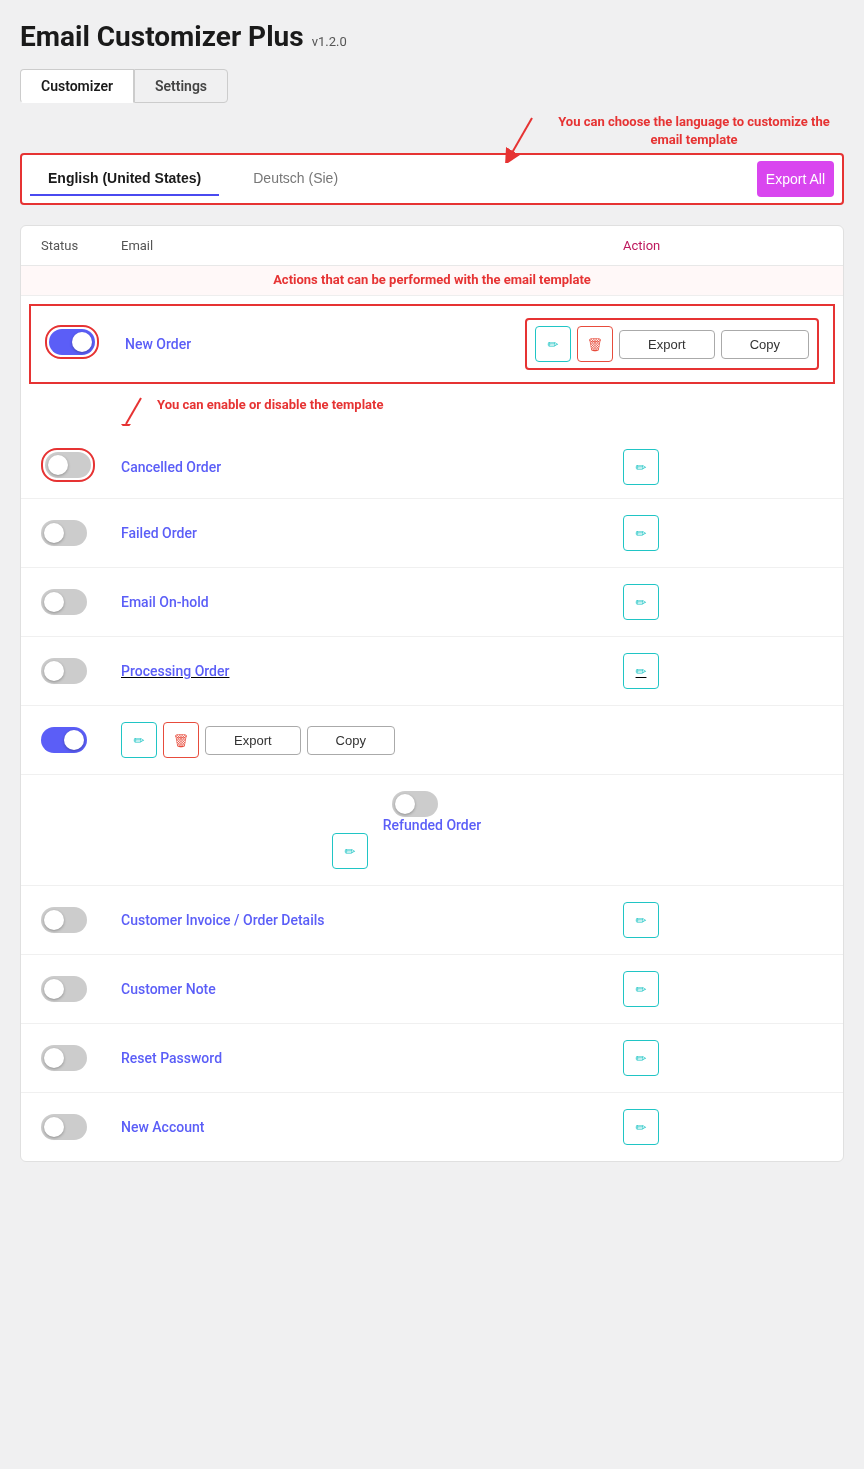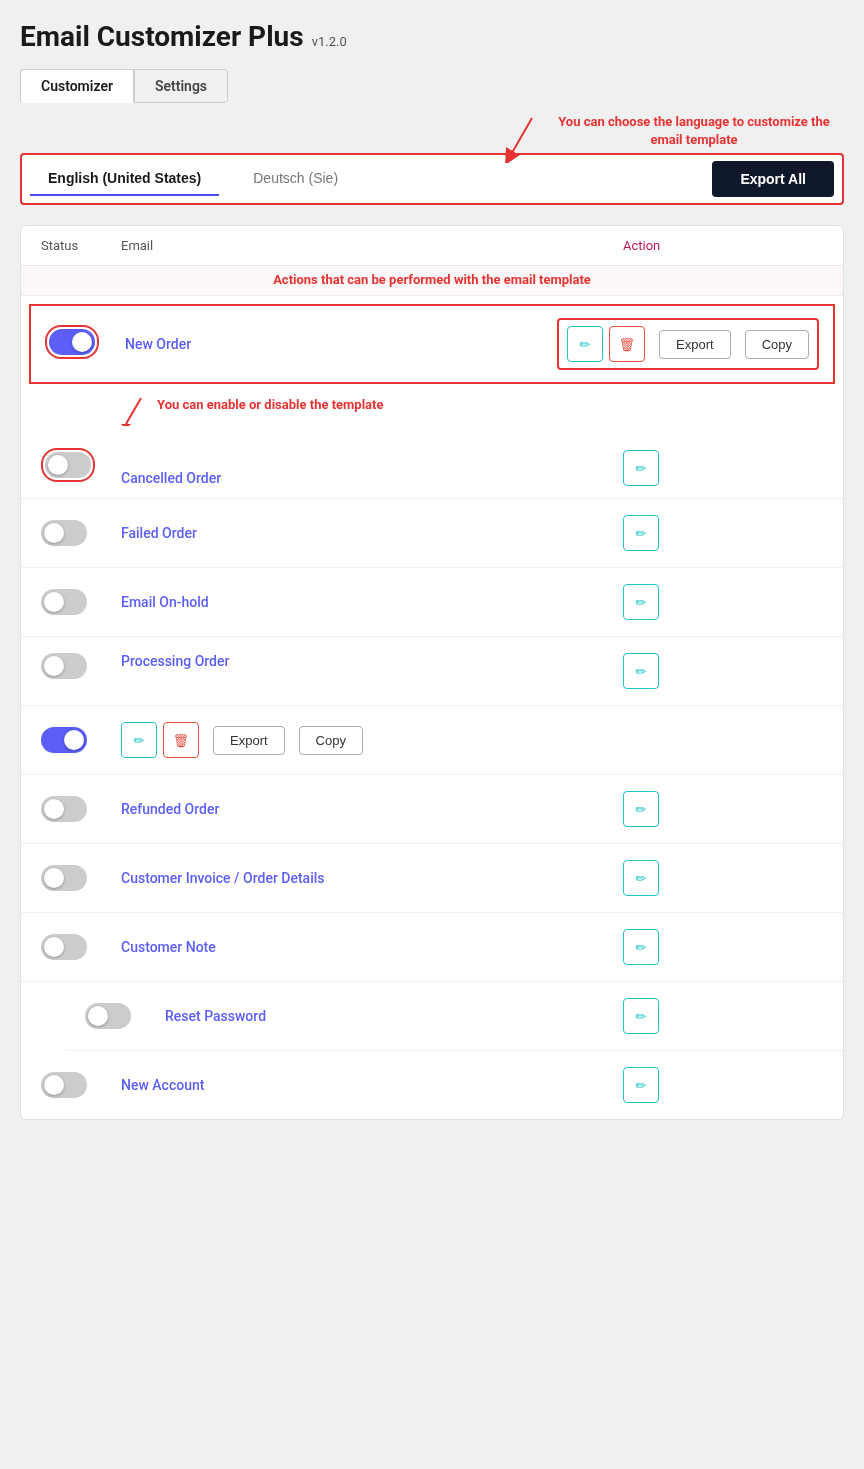--- a/index.html
+++ b/index.html
@@ -92,27 +92,27 @@
       color: #777;
       border-bottom: 2px solid transparent;
     }
     .lang-tab.active {
       color: #1a1a1a;
       font-weight: 600;
       border-bottom: 2px solid #4a4af0;
     }
 
     .export-all-btn {
-      background: #0f172a;
+      background: #d946ef;
       color: #fff;
       border: none;
       border-radius: 4px;
-      padding: 10px 28px;
+      padding: 10px 9px;
       font-size: 14px;
-      font-weight: 700;
+      font-weight: 400;
       cursor: pointer;
     }
 
     
     .main-card {
       background: #fff;
       border: 1px solid #e0e0e0;
       border-radius: 6px;
       overflow: hidden;
     }
@@ -207,25 +207,24 @@
       height: 36px;
       border: 1px solid #20c5c5;
       background: #fff;
       color: #20c5c5;
     }
     .action-btn.icon-btn.delete {
       border-color: #e74c3c;
       color: #e74c3c;
     }
     .action-btn.text-btn {
-      padding: 6px 16px;
+      padding: 6px 28px;
       border: 1px solid #aaa;
       background: #fff;
       color: #333;
-      margin-left: 8px;
     }
   </style>
 </head>
 <body>
 
 <div class="page-container">
 
   <div class="app-header">
     <h1 class="app-title">Email Customizer Plus</h1>
     <span class="app-version">v1.2.0</span>
@@ -303,21 +302,21 @@
       <div style="display:flex; align-items:flex-start; gap:6px;">
         <svg width="30" height="30">
           <line x1="20" y1="2" x2="5" y2="28" stroke="#e63333" stroke-width="2"></line>
           <polygon points="0,28 10,28 5,34" fill="#e63333"></polygon>
         </svg>
         <div style="color:#e63333; font-size:13px; font-weight:700; line-height:1.4;">You can enable or disable the template</div>
       </div>
     </div>
 
     <div style="border-bottom: 1px solid #f0f0f0; padding: 12px 20px;">
-      <div style="display:flex; align-items:flex-end;">
+      <div style="display:flex; align-items:center;">
         <div style="width:80px;">
           <div style="border: 2px solid #e63333; border-radius: 16px; display:inline-block; padding:2px;">
             <div class="toggle off" style="position:relative; width:46px; height:26px; cursor:pointer;">
               <div class="toggle-track off"></div>
               <div class="toggle-thumb" style="position:absolute; top:3px; left:3px; width:20px; height:20px; border-radius:50%; background:#fff; box-shadow:0 1px 3px rgba(0,0,0,0.3);"></div>
             </div>
           </div>
         </div>
         <div class="email-name">Cancelled Order</div>
         <div class="action-buttons">
@@ -356,21 +355,21 @@
         <div class="email-name">Email On-hold</div>
         <div class="action-buttons">
           <button class="action-btn icon-btn" title="Edit">
             <span>✏</span>
           </button>
         </div>
       </div>
     </div>
 
     <div style="border-bottom: 1px solid #f0f0f0; padding: 16px 20px;">
-      <div style="display:flex; ">
+      <div style="display:flex; align-items:center;text-decoration:underline;">
         <div style="width:80px;">
           <div class="toggle off" style="position:relative; width:46px; height:26px; cursor:pointer;">
             <div class="toggle-track off"></div>
             <div class="toggle-thumb" style="position:absolute; top:3px; left:3px; width:20px; height:20px; border-radius:50%; background:#fff; box-shadow:0 1px 3px rgba(0,0,0,0.3);"></div>
           </div>
         </div>
         <div class="email-name">Processing Order</div>
         <div class="action-buttons">
           <button class="action-btn icon-btn" title="Edit">
             <span>✏</span>
@@ -394,21 +393,21 @@
           <button class="action-btn icon-btn delete" title="Delete">
             <span>🗑</span>
           </button>
           <button class="action-btn text-btn">Export</button>
           <button class="action-btn text-btn">Copy</button>
         </div>
       </div>
     </div>
 
     <div style="border-bottom: 1px solid #f0f0f0; padding: 16px 20px;">
-      <div style="display:flex; align-items:center;">
+      <div style="display:flex; align-items:center;flex-direction:column;">
         <div style="width:80px;">
           <div class="toggle off" style="position:relative; width:46px; height:26px; cursor:pointer;">
             <div class="toggle-track off"></div>
             <div class="toggle-thumb" style="position:absolute; top:3px; left:3px; width:20px; height:20px; border-radius:50%; background:#fff; box-shadow:0 1px 3px rgba(0,0,0,0.3);"></div>
           </div>
         </div>
         <div class="email-name">Refunded Order</div>
         <div class="action-buttons">
           <button class="action-btn icon-btn" title="Edit">
             <span>✏</span>
@@ -444,21 +443,21 @@
         </div>
         <div class="email-name">Customer Note</div>
         <div class="action-buttons">
           <button class="action-btn icon-btn" title="Edit">
             <span>✏</span>
           </button>
         </div>
       </div>
     </div>
 
-    <div style="border-bottom: 1px solid #f0f0f0; padding: 16px 20px; margin-left: 44px;">
+    <div style="border-bottom: 1px solid #f0f0f0; padding: 16px 20px;">
       <div style="display:flex; align-items:center;">
         <div style="width:80px;">
           <div class="toggle off" style="position:relative; width:46px; height:26px; cursor:pointer;">
             <div class="toggle-track off"></div>
             <div class="toggle-thumb" style="position:absolute; top:3px; left:3px; width:20px; height:20px; border-radius:50%; background:#fff; box-shadow:0 1px 3px rgba(0,0,0,0.3);"></div>
           </div>
         </div>
         <div class="email-name">Reset Password</div>
         <div class="action-buttons">
           <button class="action-btn icon-btn" title="Edit">

